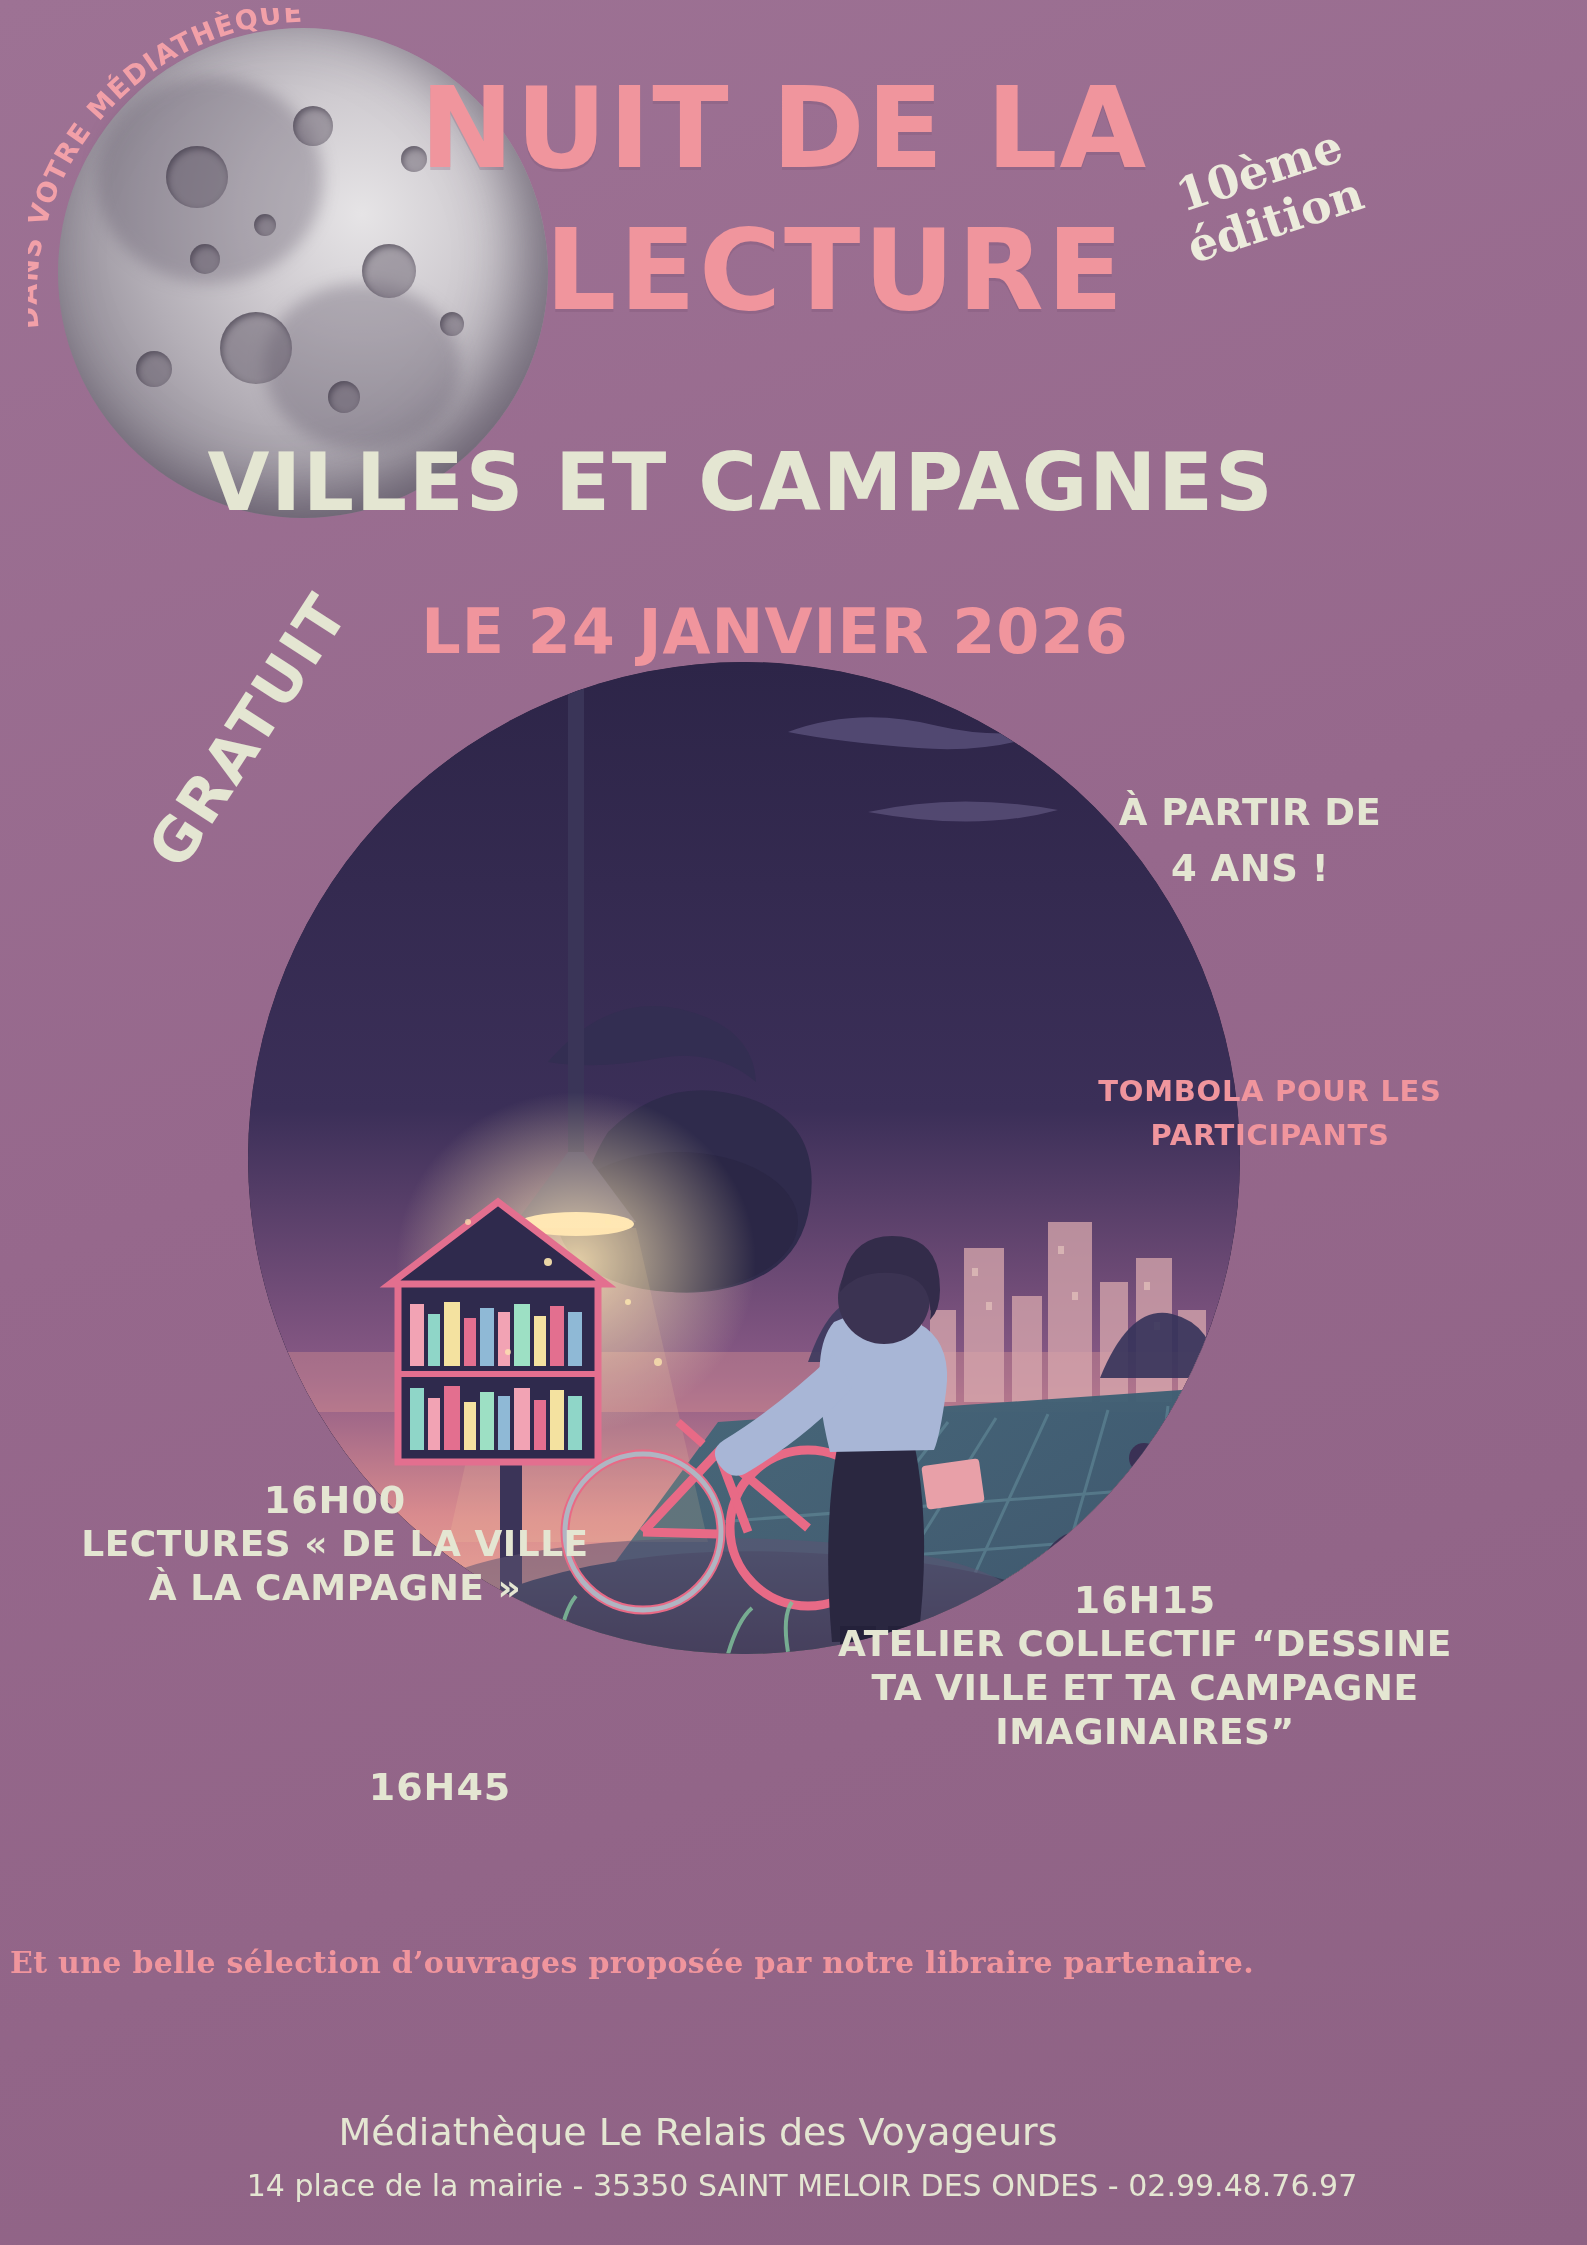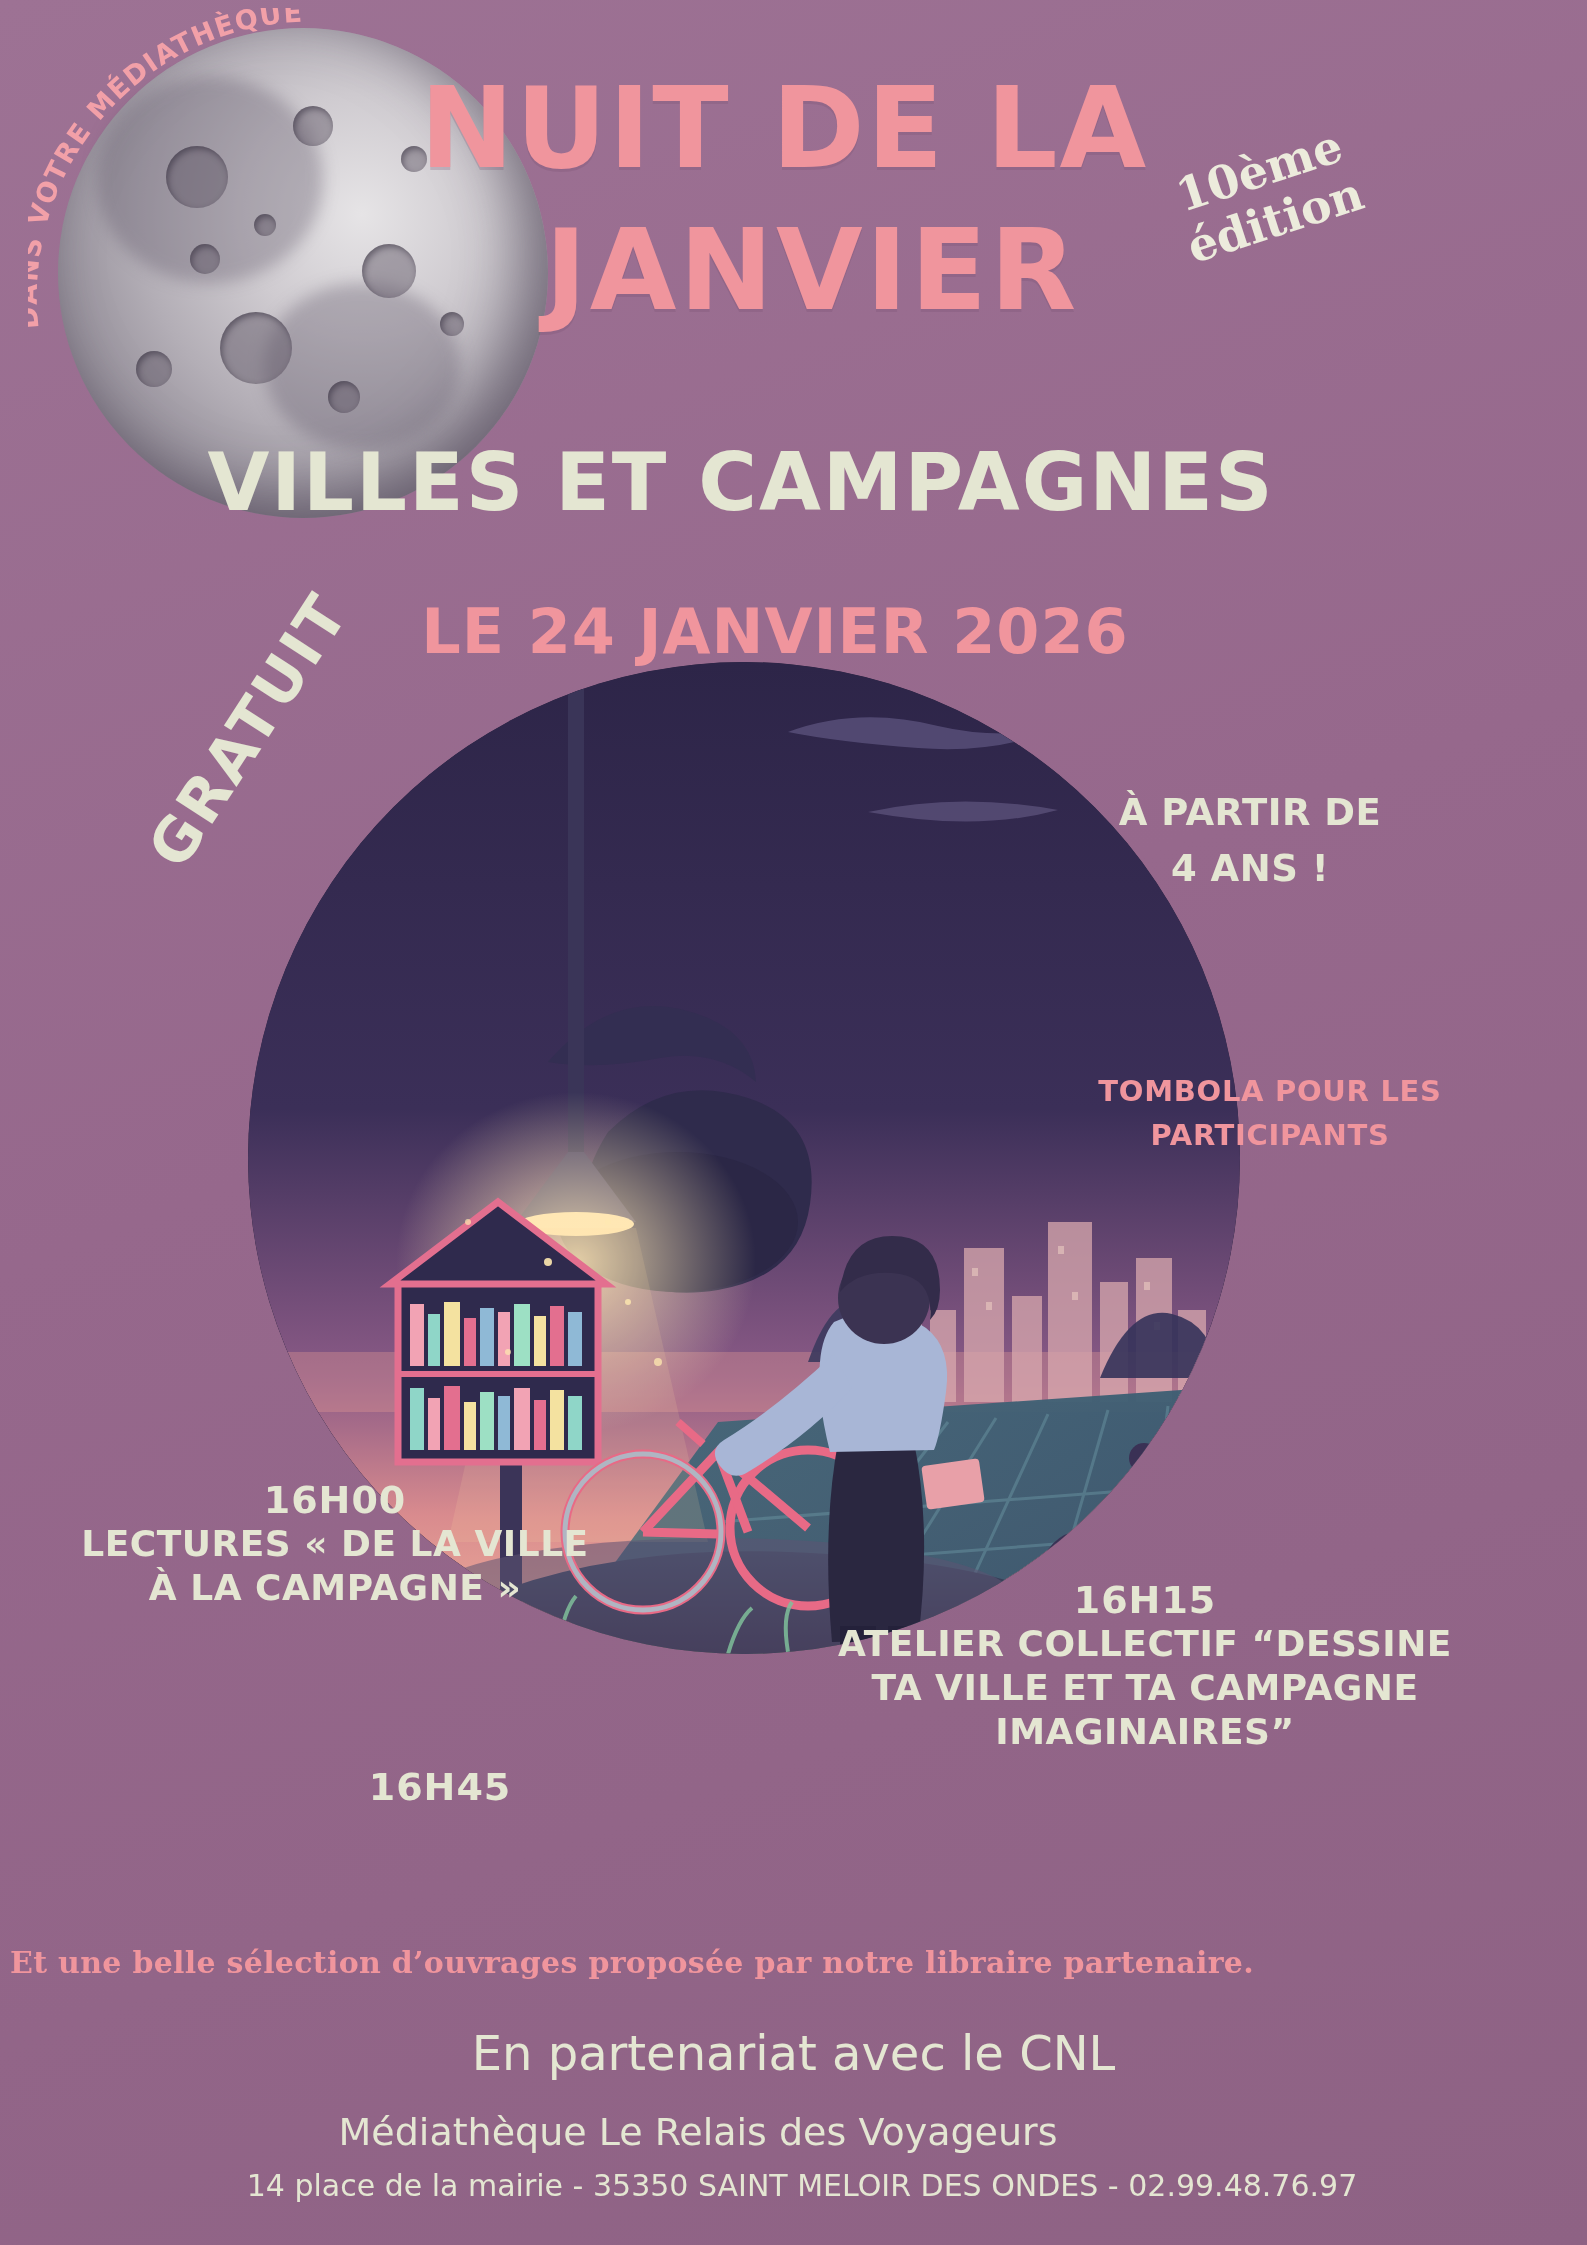--- a/index.html
+++ b/index.html
@@ -245,21 +245,21 @@
         <path id="ringpath" d="M 12,330 A 275,275 0 0 1 300,14" fill="none"></path>
       </defs>
       <text>
         <textPath href="#ringpath" startOffset="2%">DANS VOTRE MÉDIATHÈQUE</textPath>
       </text>
     </svg>
   </div>
 
   <div class="title-block">
     <div class="t-nuit">NUIT DE LA</div>
-    <div class="t-lecture">JANVIER</div>
+    <div class="t-lecture">LECTURE</div>
     <div class="edition">
       <div>10ème</div>
       <div>édition</div>
     </div>
     <div class="t-villes">VILLES ET CAMPAGNES</div>
     <div class="t-date">LE 24 JANVIER 2026</div>
   </div>
 
   <div class="gratuit">GRATUIT</div>
 
@@ -453,17 +453,16 @@
     <div class="dd">ATELIER COLLECTIF “DESSINE</div>
     <div class="dd">TA VILLE ET TA CAMPAGNE</div>
     <div class="dd">IMAGINAIRES”</div>
   </div>
 
   <div class="prog prog-3">
     <div class="hh">16H45</div>
   </div>
 
   <div class="selection">Et une belle sélection d’ouvrages proposée par notre libraire partenaire.</div>
-  <div class="partenariat">En partenariat avec le CNL</div>
   <div class="media-name">Médiathèque Le Relais des Voyageurs</div>
   <div class="media-addr">14 place de la mairie - 35350 SAINT MELOIR DES ONDES - 02.99.48.76.97</div>
 
 </div>
 
 </body></html>

